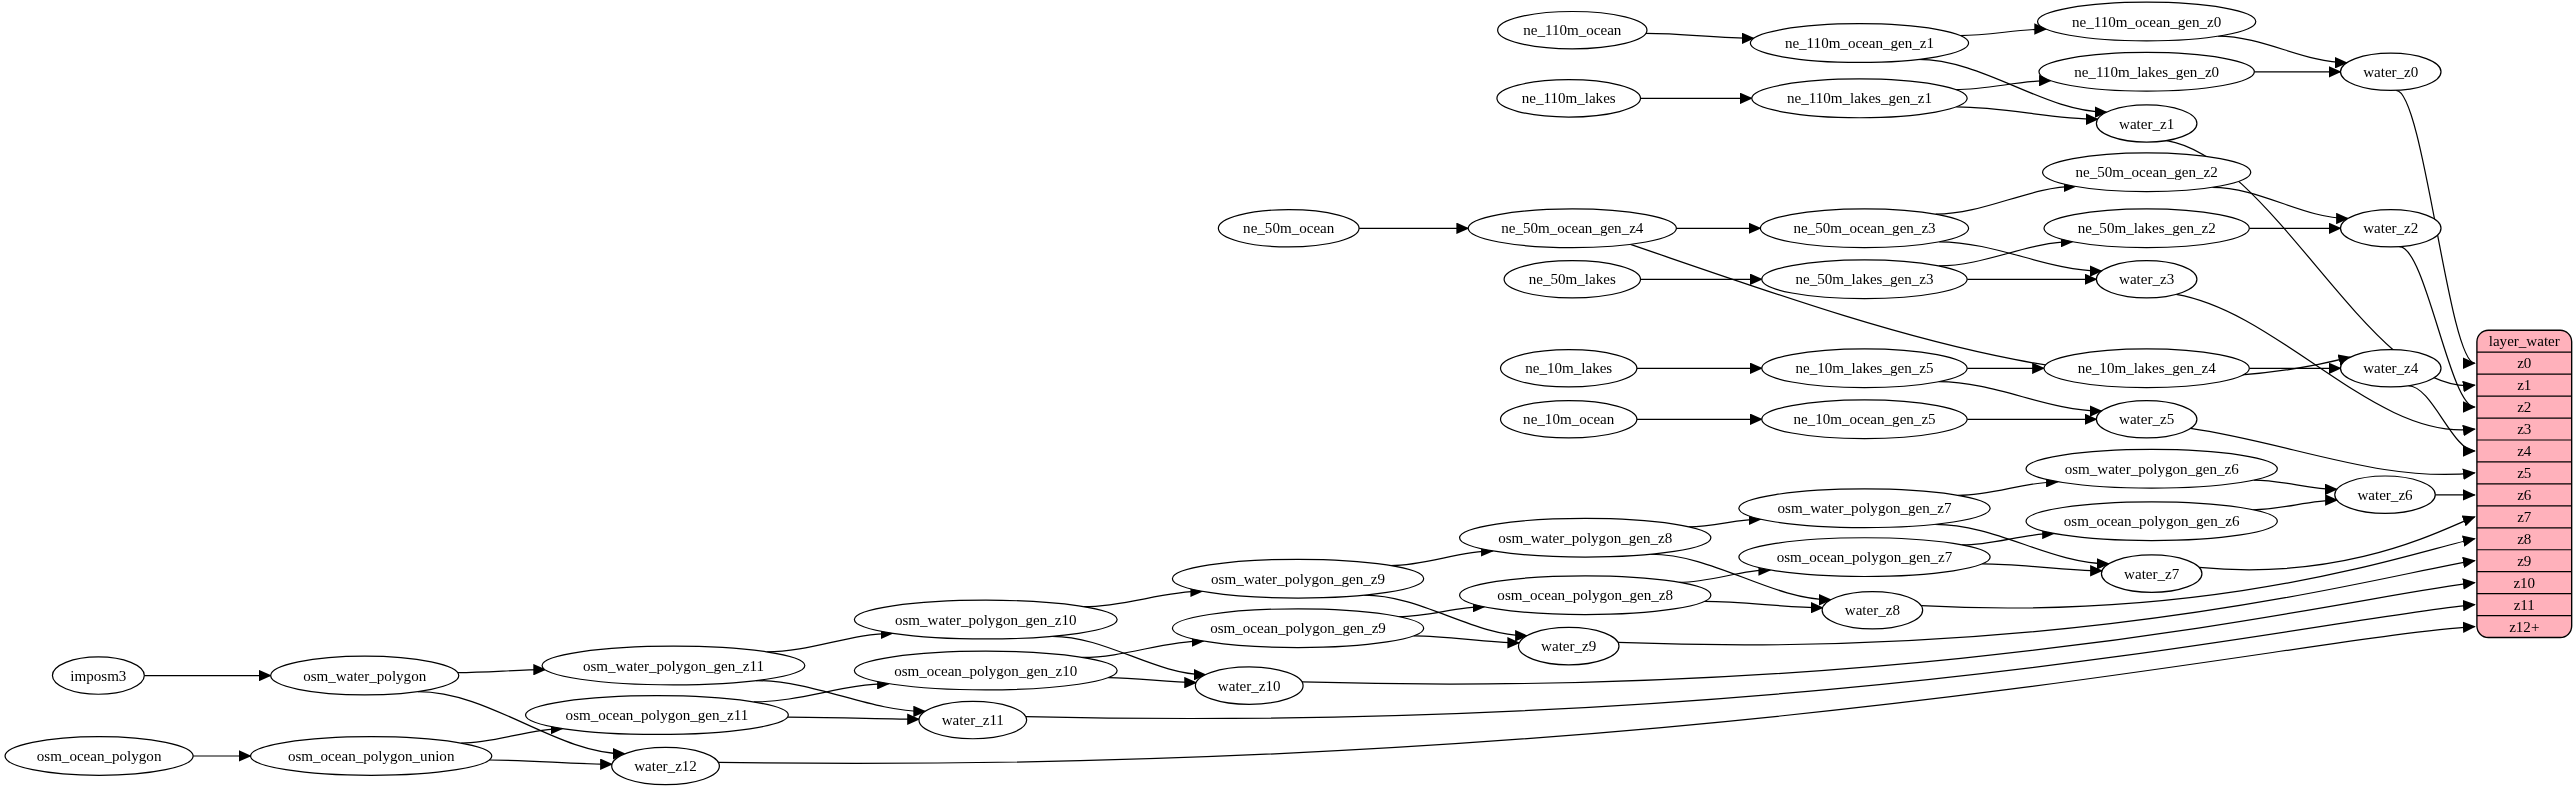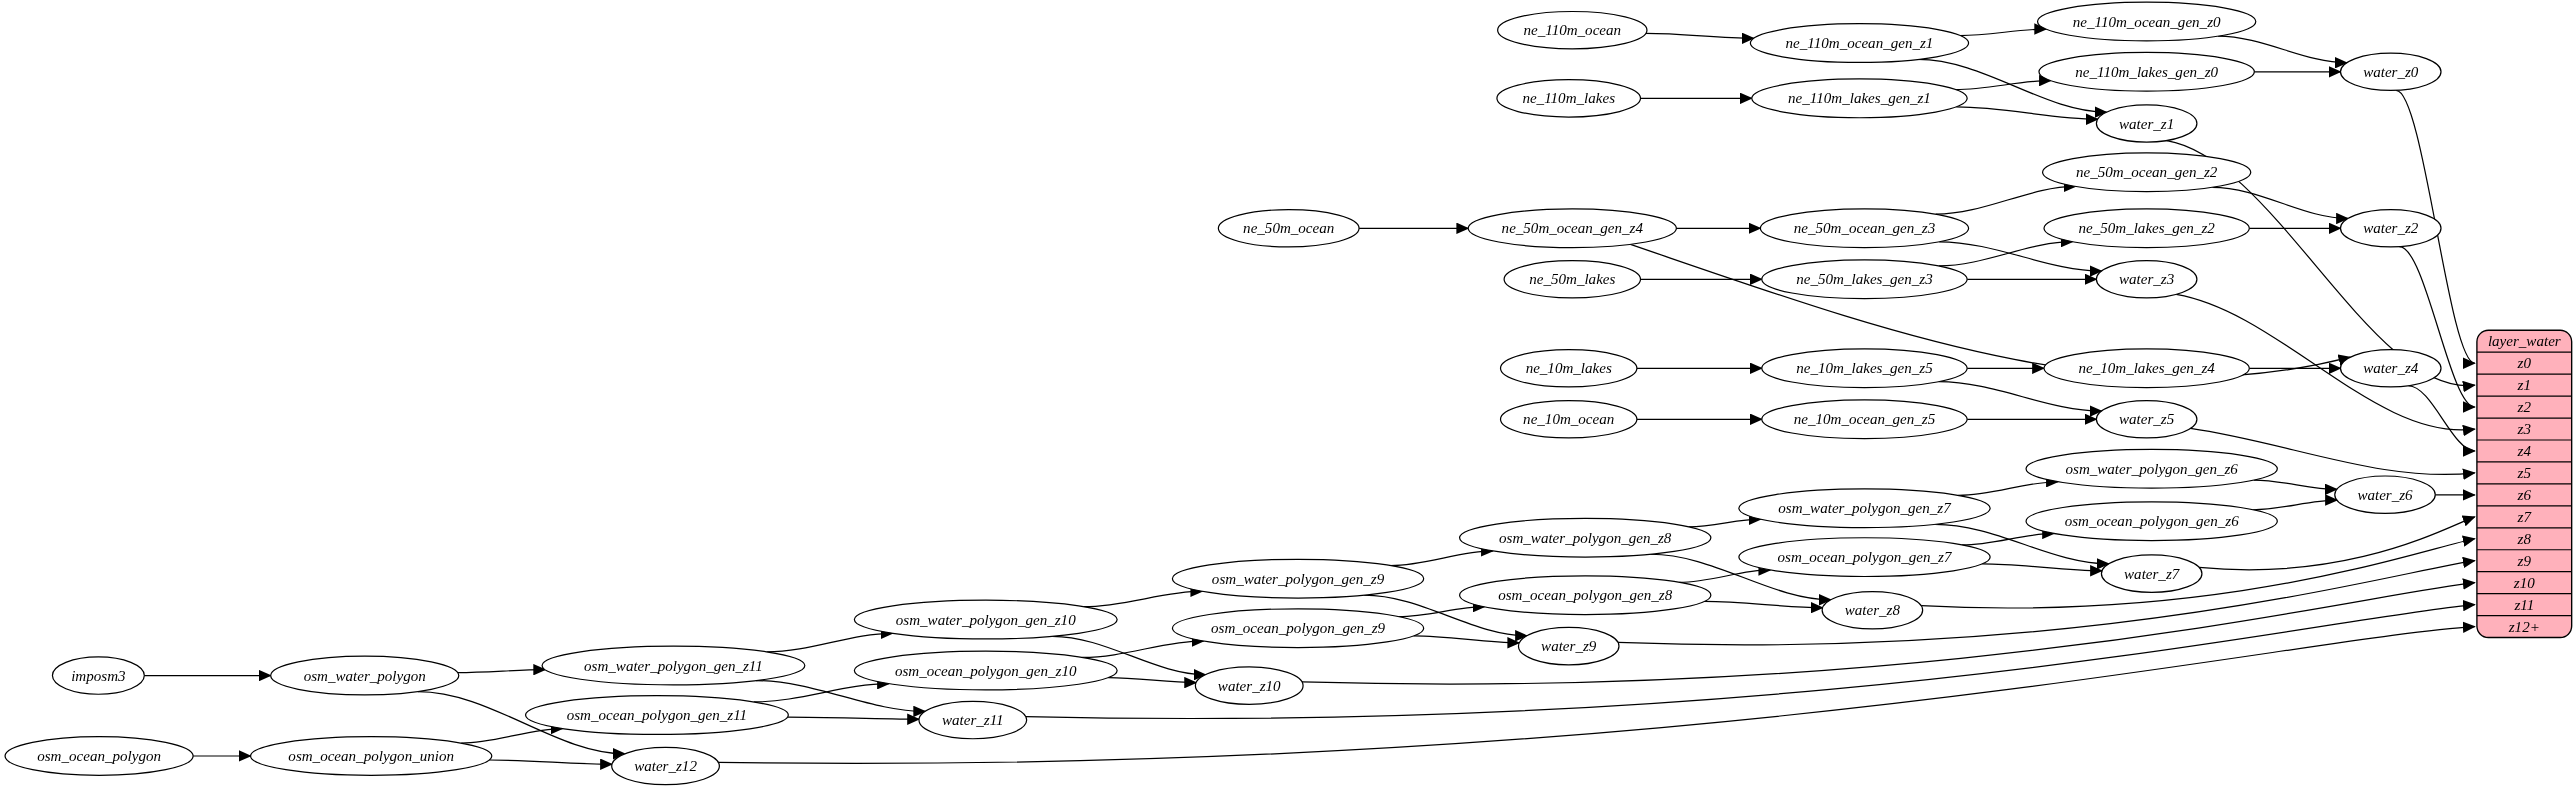--- a/index.html
+++ b/index.html
@@ -1,17 +1,17 @@
 <!DOCTYPE html>
 <html style="font-size:11.5px"><head>
 <meta charset="utf-8">
 <title>layer_water</title>
 <style>
   html, body { margin: 0; padding: 0; background: #ffffff; }
-  .diagram-wrap { width: 100%; background: #0f766e; font-style: italic; }
+  .diagram-wrap { width: 100%; background: #0f766e; }
   svg { display: block; width: 100%; height: auto; background: #ffffff; }
   text {
     font-family: "Liberation Serif", "DejaVu Serif", serif;
     fill: #000000;
   }
 </style>
 </head>
 <body>
 
 <div class="diagram-wrap">

